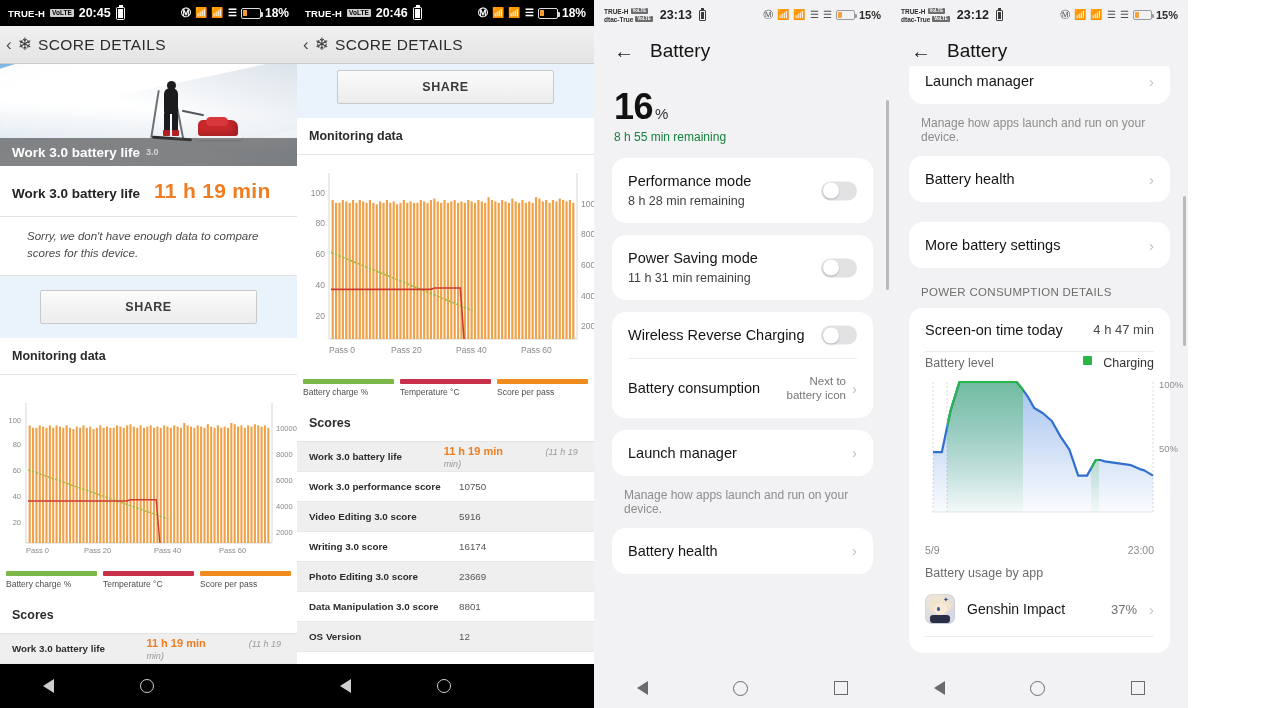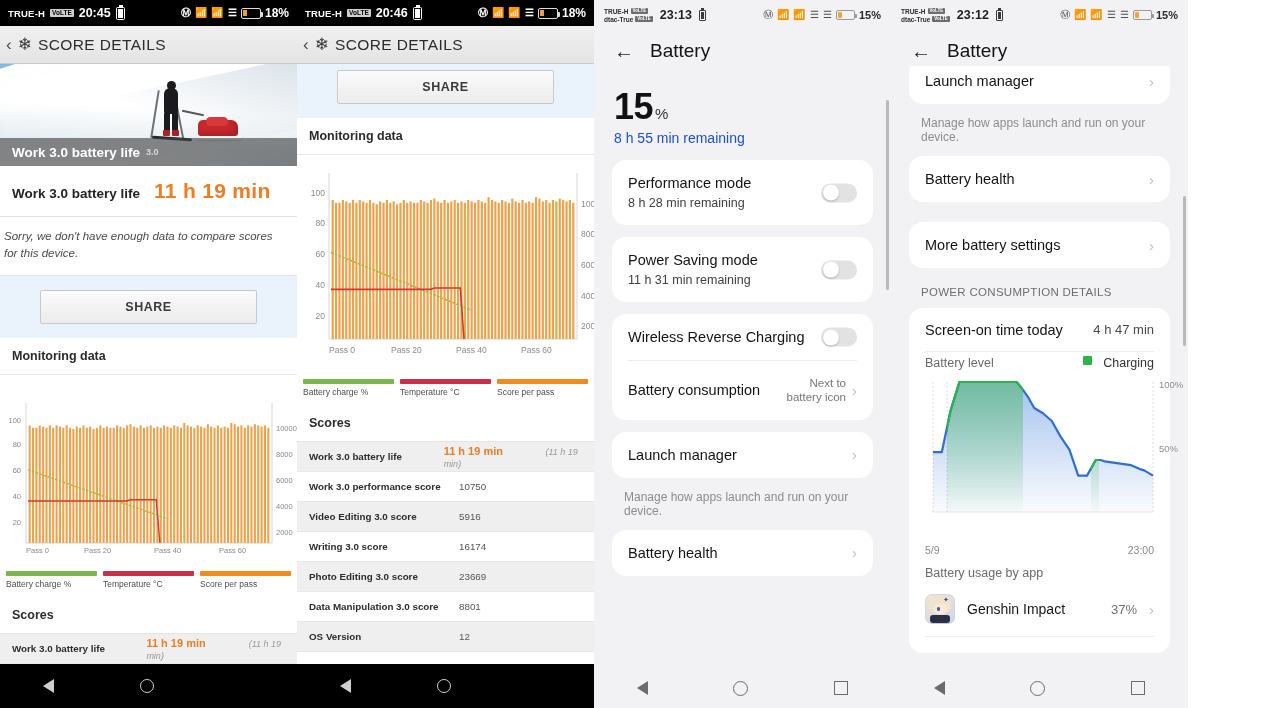--- a/index.html
+++ b/index.html
@@ -93,21 +93,21 @@
     background: rgba(64,64,64,.62);
     display: flex; align-items: center; gap: 6px; padding: 0 12px;
   }
   .hero-bar .t1 { color: #fff; font-size: 13.5px; font-weight: bold; }
   .hero-bar .t2 { color: #d7d7d7; font-size: 9px; font-weight: bold; }
 
   .pm-card { background: #fff; border-bottom: 1px solid #e2e2e2; }
   .pm-scoreline { display: flex; align-items: baseline; padding: 13px 12px; gap: 14px; }
   .pm-scoreline .lbl { font-size: 13.5px; font-weight: bold; color: #232323; }
   .pm-scoreline .val { font-size: 21px; font-weight: bold; color: #ef7d22; letter-spacing: .3px; }
-  .pm-note { background: #fff; padding: 11px 12px 14px 4px; font-size: 11.5px;
+  .pm-note { background: #fff; padding: 11px 12px 14px 27px; font-size: 11.5px;
     color: #4a4a4a; font-style: italic; line-height: 1.45; border-bottom: 1px solid #e2e2e2; }
   .pm-sharewrap { background: #eaf3fb; padding: 14px 40px; }
   .pm-share {
     width: 100%; height: 34px; background: linear-gradient(#fbfbfb,#ececec);
     border: 1px solid #c9c9c9; border-radius: 2px;
     display: flex; align-items: center; justify-content: center;
     font-size: 12.5px; font-weight: bold; color: #3a3a3a; letter-spacing: .5px;
   }
   .pm-sechead { background: #fff; padding: 11px 12px; font-size: 12.5px; font-weight: bold; color: #2b2b2b;
     border-bottom: 1px solid #e4e4e4; }
@@ -156,21 +156,21 @@
   .em-pct { font-size: 11px; font-weight: bold; color: #2a2a2a; }
 
   .em-appbar { height: 42px; display: flex; align-items: center; gap: 16px; padding: 0 20px; }
   .em-back { font-size: 20px; color: #1d1d1d; line-height: 1; }
   .em-title { font-size: 19px; color: #131313; font-weight: 500; }
 
   .em-scroll { position: absolute; left: 0; right: 0; top: 72px; bottom: 40px; overflow: hidden; }
   .em-big { padding: 14px 20px 2px 20px; display: flex; align-items: baseline; gap: 2px; }
   .em-big .n { font-size: 36px; font-weight: bold; color: #111; letter-spacing: -.5px; }
   .em-big .u { font-size: 15px; color: #333; font-weight: 500; }
-  .em-sub { padding: 0 20px 14px 20px; font-size: 14px; color: #1d4ed8; }
+  .em-sub { padding: 0 20px 14px 20px; font-size: 12px; color: #15803d; }
 
   .em-card { background: #fff; border-radius: 14px; margin: 0 18px 12px 18px; padding: 0 16px; }
   .em-item { position: relative; padding: 15px 0; }
   .em-item .name { font-size: 14.5px; color: #141414; font-weight: 500; }
   .em-item .rem { font-size: 12.5px; color: #3f3f3f; margin-top: 5px; }
   .em-item .desc { font-size: 12px; color: #8b8b8b; margin-top: 4px; line-height: 1.42; max-width: 222px; }
   .em-toggle {
     position: absolute; right: 0; top: 50%; transform: translateY(-50%);
     width: 36px; height: 19px; background: #e2e2e4; border-radius: 10px;
   }
@@ -646,21 +646,21 @@
       </div>
     </div>
 
     <div class="em-appbar">
       <span class="em-back">←</span>
       <span class="em-title">Battery</span>
     </div>
 
     <div class="em-scroll">
       <div class="em-big">
-        <span class="n">15</span>
+        <span class="n">16</span>
         <span class="u">%</span>
       </div>
       <div class="em-sub">8 h 55 min remaining</div>
 
       <div class="em-card">
         <div class="em-item">
           <div class="name">Performance mode</div>
           <div class="rem">8 h 28 min remaining</div>
           <div class="em-toggle"></div>
         </div>

